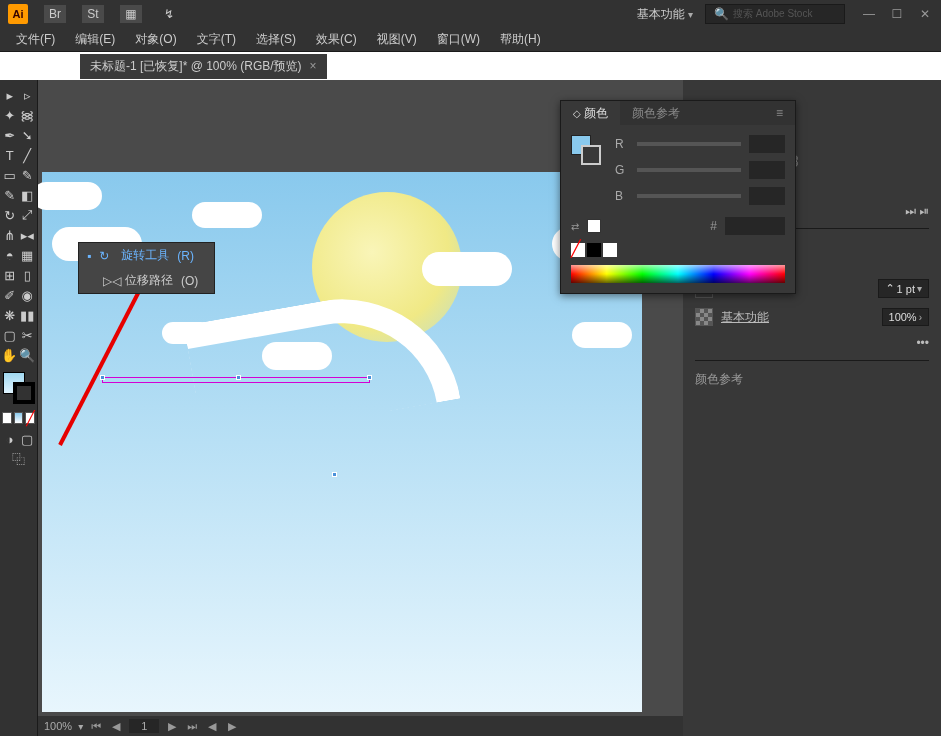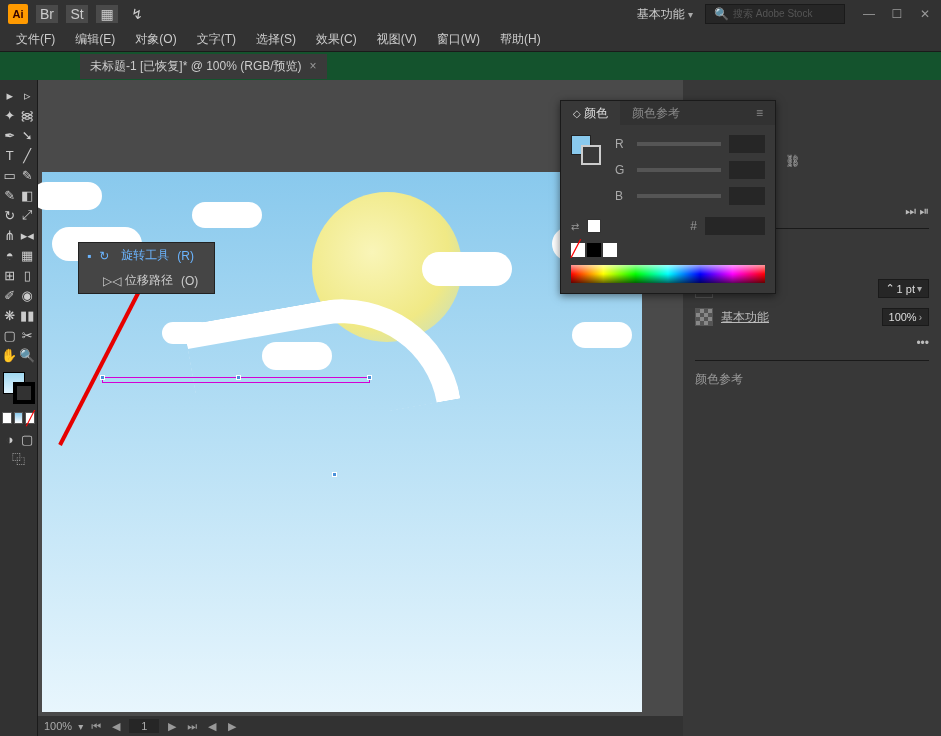--- a/index.html
+++ b/index.html
@@ -1,27 +1,27 @@
 <!DOCTYPE html>
 <html><head>
 <meta charset="utf-8">
 <style>
 * { margin: 0; padding: 0; box-sizing: border-box; font-family: "Microsoft YaHei", sans-serif; }
 body { background: #323232; color: #999; font-size: 12px; width: 941px; height: 736px; overflow: hidden; position: relative; }
 .titlebar { height: 28px; background: #323232; display: flex; align-items: center; padding: 0 8px; }
 .ai-logo { width: 20px; height: 20px; background: #ff9a00; color: #330000; font-weight: bold; display: flex; align-items: center; justify-content: center; font-size: 11px; border-radius: 2px; }
-.tb-icon { width: 22px; height: 18px; margin-left: 8px; background: #4a4a4a; display: flex; align-items: center; justify-content: center; font-size: 14px; color: #ccc; }
+.tb-icon { width: 22px; height: 18px; margin-left: 16px; background: #4a4a4a; display: flex; align-items: center; justify-content: center; font-size: 12px; color: #ccc; }
 .tb-spacer { flex: 1; }
 .workspace-sel { padding: 2px 12px; color: #ccc; font-size: 12px; }
 .search-stock { background: #262626; border: 1px solid #1a1a1a; padding: 2px 8px; color: #555; width: 140px; display: flex; align-items: center; gap: 4px; }
 .win-controls { display: flex; gap: 12px; margin-left: 16px; }
 .win-btn { width: 16px; height: 16px; color: #999; display: flex; align-items: center; justify-content: center; cursor: pointer; }
 .menubar { height: 24px; background: #323232; display: flex; align-items: center; padding: 0 8px; gap: 4px; border-bottom: 1px solid #1a1a1a; }
 .menu-item { padding: 2px 8px; color: #ccc; font-size: 12px; cursor: pointer; }
-.doc-tab-bar { height: 28px; background: #14532d; display: flex; align-items: center; padding-left: 80px; }
+.doc-tab-bar { height: 28px; background: #ffffff; display: flex; align-items: center; padding-left: 80px; }
 .doc-tab { background: #3a3a3a; padding: 4px 10px; color: #ccc; font-size: 12px; display: flex; align-items: center; gap: 8px; }
 .doc-close { color: #999; cursor: pointer; }
 .main-area { display: flex; height: calc(100% - 80px); }
 .left-tools { width: 38px; background: #323232; border-right: 1px solid #1a1a1a; padding: 6px 2px; }
 .tool-row { display: flex; gap: 2px; margin-bottom: 2px; justify-content: center; }
 .tool { width: 16px; height: 18px; display: flex; align-items: center; justify-content: center; color: #ccc; cursor: pointer; font-size: 13px; }
 .fill-stroke { margin-top: 8px; display: flex; flex-direction: column; align-items: center; }
 .fs-box { width: 32px; height: 32px; position: relative; }
 .fs-fill { width: 22px; height: 22px; background: linear-gradient(#a0d8f0,#e0f4ff); border: 1px solid #000; position: absolute; top: 0; left: 0; }
 .fs-stroke { width: 22px; height: 22px; background: #000; position: absolute; bottom: 0; right: 0; }
@@ -37,21 +37,21 @@
 .sel-handle { position: absolute; width: 5px; height: 5px; background: #4a90d9; border: 1px solid #fff; }
 .tool-flyout { position: absolute; left: 78px; top: 242px; background: #454545; border: 1px solid #222; z-index: 100; }
 .flyout-item { display: flex; align-items: center; gap: 8px; padding: 4px 16px 4px 8px; color: #ccc; font-size: 12px; cursor: pointer; }
 .flyout-item.hl { color: #6bb5ff; }
 .flyout-icon { width: 14px; display: inline-block; }
 .footer-bar { position: absolute; bottom: 0; left: 0; right: 0; height: 20px; background: #323232; display: flex; align-items: center; padding: 0 6px; gap: 6px; font-size: 11px; color: #aaa; }
 .right-panels { width: 258px; background: #383838; display: flex; flex-direction: column; }
 .panel-tabs { display: flex; background: #323232; border-bottom: 1px solid #1a1a1a; height: 24px; align-items: center; }
 .ptab { padding: 4px 12px; color: #888; font-size: 12px; cursor: pointer; }
 .ptab.active { color: #ddd; background: #383838; }
-.color-panel { position: absolute; left: 560px; top: 100px; width: 216px; background: #383838; border: 1px solid #1a1a1a; z-index: 50; box-shadow: 0 2px 8px rgba(0,0,0,0.5); }
+.color-panel { position: absolute; left: 560px; top: 100px; width: 236px; background: #383838; border: 1px solid #1a1a1a; z-index: 50; box-shadow: 0 2px 8px rgba(0,0,0,0.5); }
 .cp-header { display: flex; background: #323232; height: 24px; align-items: center; }
 .cp-body { padding: 10px; }
 .cp-row { display: flex; align-items: center; gap: 8px; margin-bottom: 8px; }
 .cp-label { width: 14px; color: #aaa; }
 .cp-slider { flex: 1; height: 4px; background: #555; }
 .cp-val { width: 36px; height: 18px; background: #262626; }
 .cp-swatch { width: 20px; height: 20px; background: #89c9ed; border: 1px solid #222; }
 .cp-swatches { display: flex; gap: 2px; margin: 8px 0; }
 .cp-sw { width: 14px; height: 14px; }
 .spectrum { height: 18px; background: linear-gradient(to right, red, yellow, lime, cyan, blue, magenta, red); margin-top: 4px; position: relative; }

